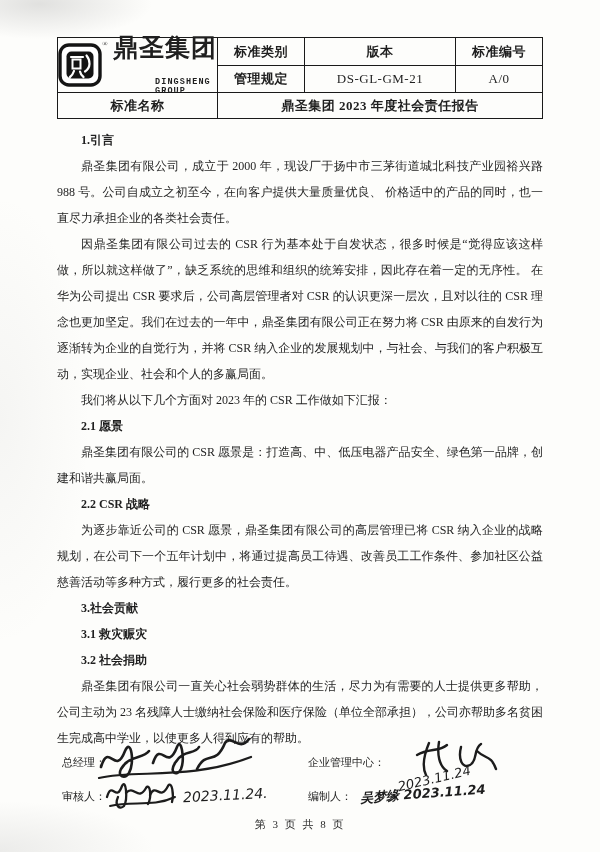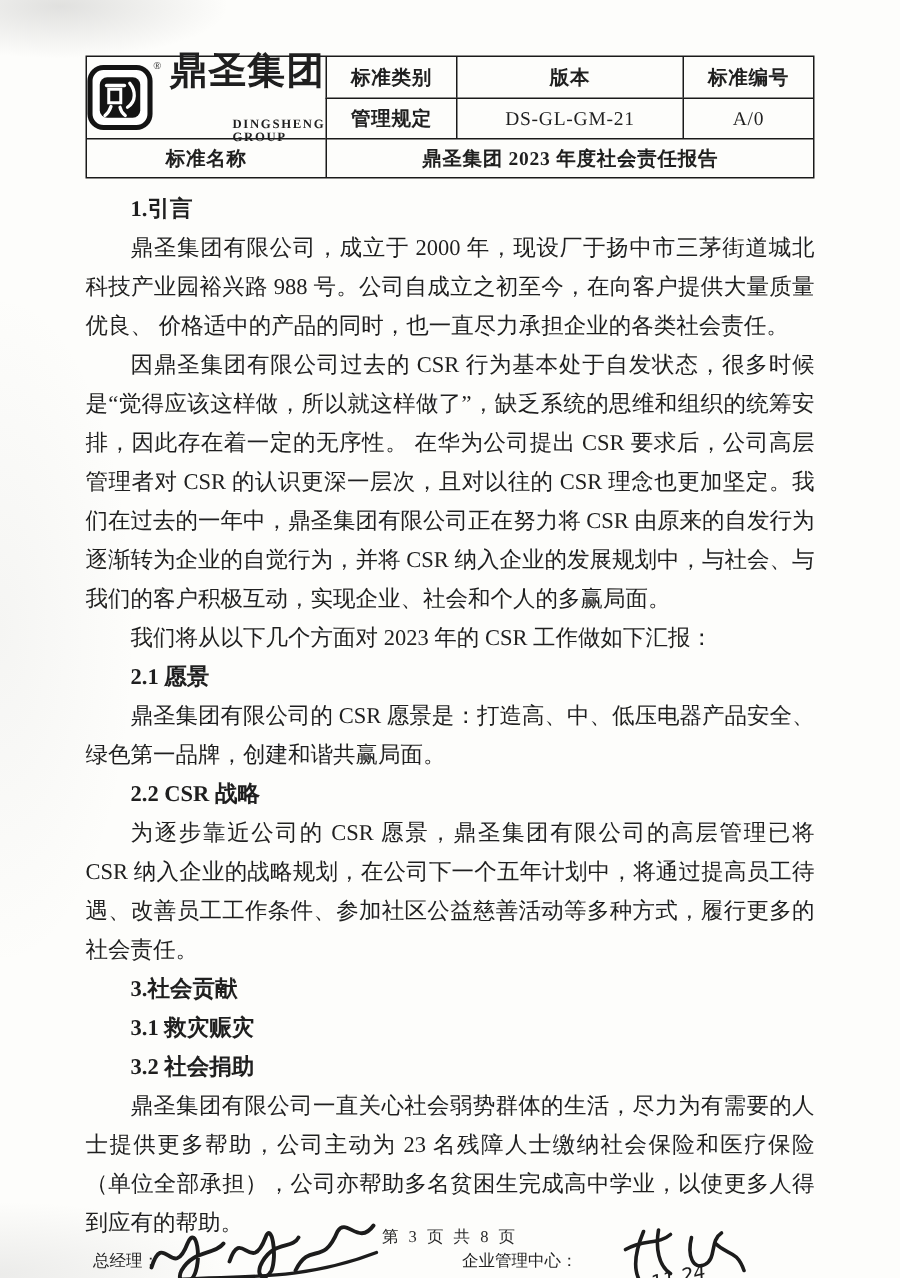--- a/index.html
+++ b/index.html
@@ -32,23 +32,23 @@
   .no-t{border-top:none;}
   .logo-cell{grid-column:1;grid-row:1/3;flex-direction:row;gap:5px;}
   .name-label{grid-column:1;grid-row:3;}
   .name-value{grid-column:2/5;grid-row:3;font-weight:700;}
   .mono-val{font-weight:400;letter-spacing:.5px;}
   
   .logo-mark{position:relative;width:44px;height:44px;flex:0 0 auto;}
   .logo-reg{position:absolute;top:-3px;right:-6px;font-size:7px;font-weight:400;}
   .logo-text{display:flex;flex-direction:column;align-items:flex-end;line-height:1;}
   .logo-cn{font-size:25px;font-weight:900;letter-spacing:1px;font-family:"Liberation Sans","DejaVu Sans",sans-serif;}
-  .logo-en{font-size:8.5px;font-weight:700;letter-spacing:1.1px;margin-top:18px;font-family:Liberation Serif, serif;padding-left:48px;}
+  .logo-en{font-size:8.5px;font-weight:700;letter-spacing:1.1px;margin-top:18px;font-family:Liberation Mono, monospace;padding-left:48px;}
   
-  .doc-body{margin-top:8px;font-size:15px;line-height:26px;text-align:justify;}
+  .doc-body{margin-top:8px;font-size:12px;line-height:26px;text-align:justify;}
   .doc-body p{margin:0;text-indent:2em;}
   .doc-body p.h{font-weight:700;}
   
   .sig-block{position:relative;height:72px;margin-top:-2px;}
   .sig-label{position:absolute;font-size:11px;font-weight:400;white-space:nowrap;}
   .hand{position:absolute;color:#1d1d1d;font-family:"DejaVu Sans",sans-serif;font-style:italic;white-space:nowrap;}
   svg.sig{position:absolute;overflow:visible;}
   svg.sig path{fill:none;stroke:#1c1c1c;stroke-linecap:round;stroke-linejoin:round;}
   
   .footer{

